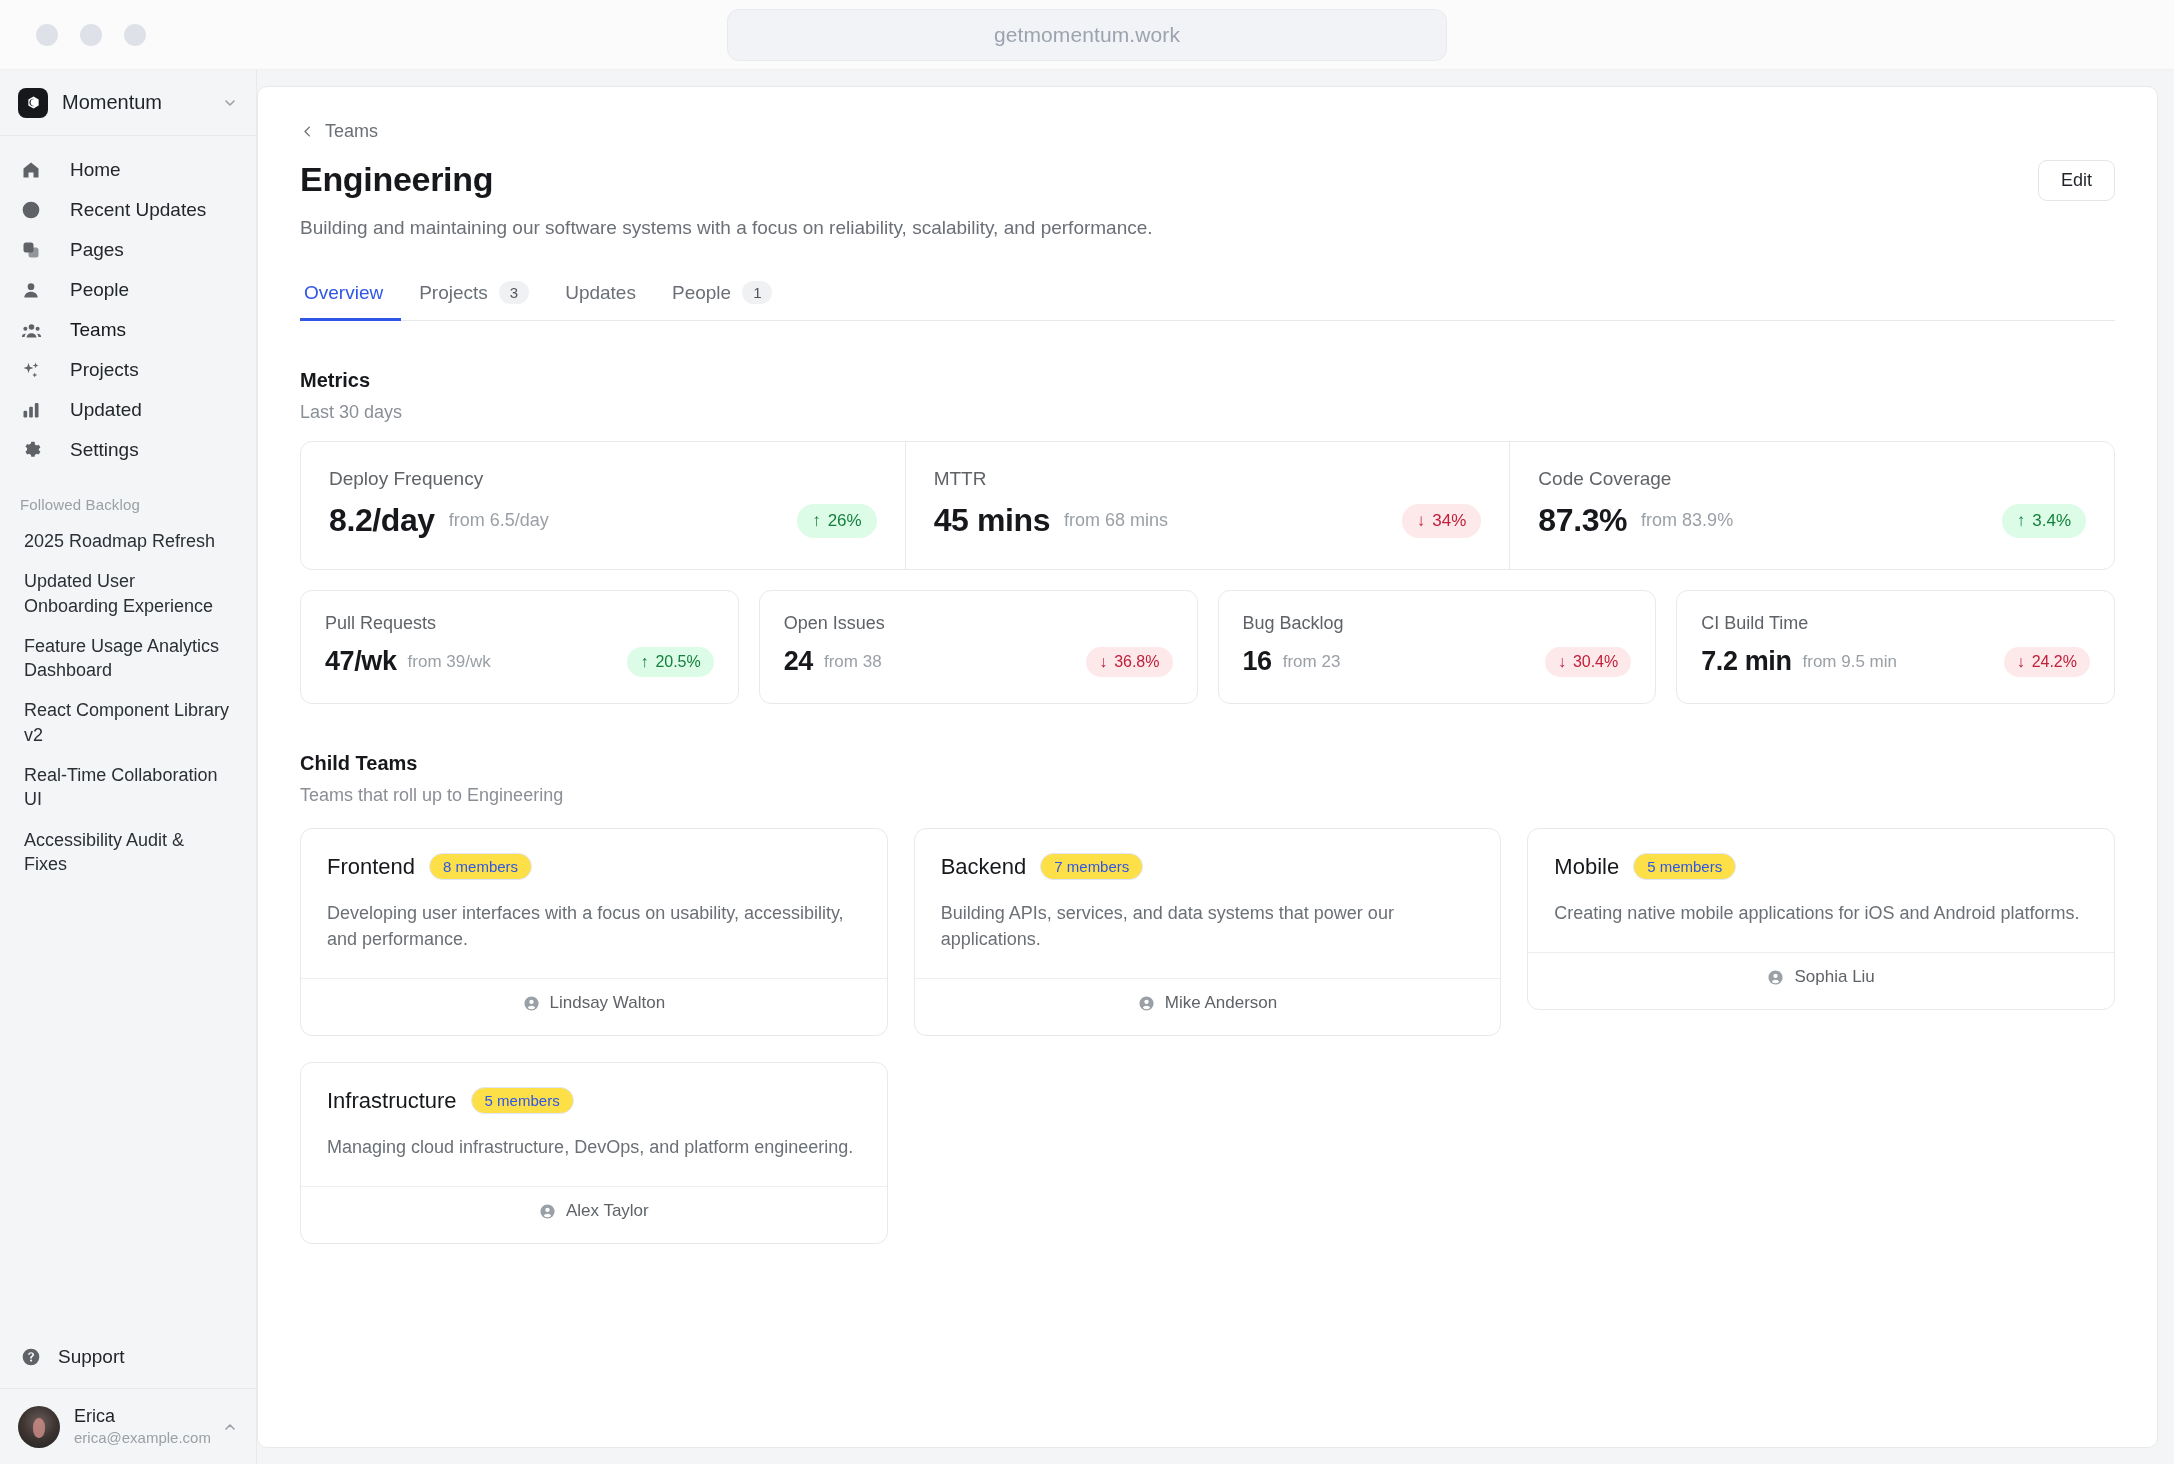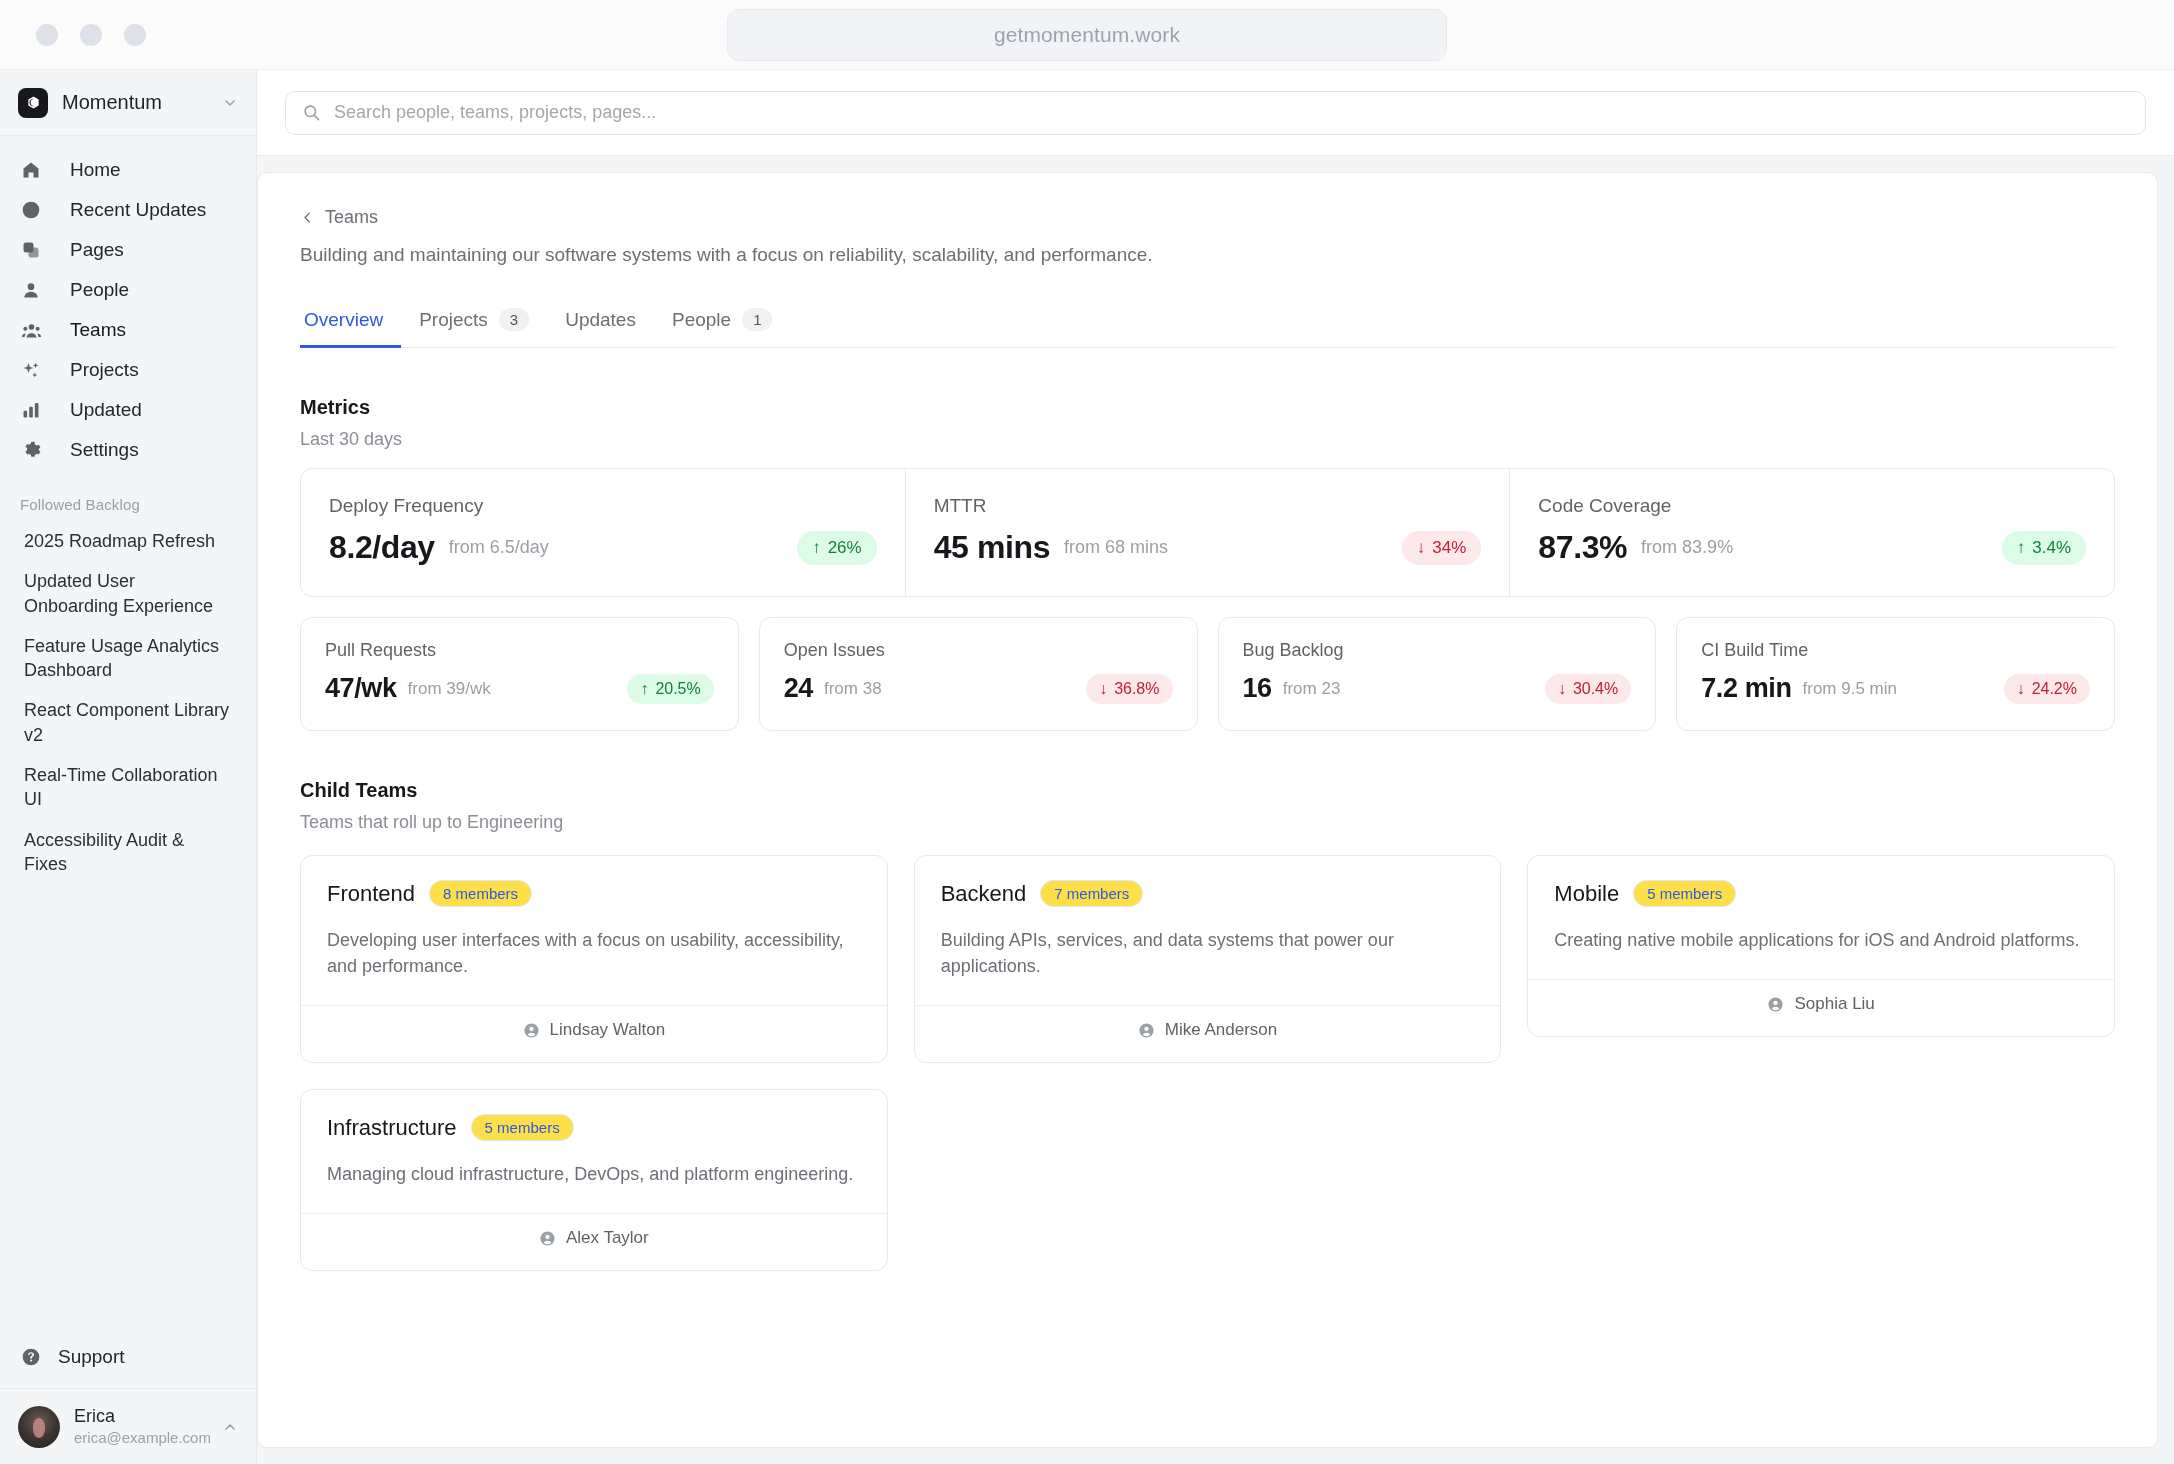--- a/index.html
+++ b/index.html
@@ -375,44 +375,37 @@
         <span class="chev">
           <svg width="16" height="16" viewBox="0 0 24 24" fill="none" stroke="currentColor" stroke-width="2.4" stroke-linecap="round" stroke-linejoin="round">
               <polyline points="6 15 12 9 18 15"></polyline>
             </svg>
         </span>
       </div>
     </aside>
 
     <section class="main">
 
-      <div class="topbar">
-        <div class="search">
-          <span class="ic">
-            <svg width="19" height="19" viewBox="0 0 24 24" fill="none" stroke="currentColor" stroke-width="2" stroke-linecap="round">
-                <circle cx="10.5" cy="10.5" r="6.6"></circle>
-                <line x1="15.6" y1="15.6" x2="21" y2="21"></line>
-              </svg>
-          </span>
-          <input type="text" placeholder="Search people, teams, projects, pages..." style="">
-        </div>
-      </div>
 
       <div class="canvas">
         <div class="page">
 
           <div class="breadcrumb">
             <span style="display:flex">
               <svg width="15" height="15" viewBox="0 0 24 24" fill="none" stroke="currentColor" stroke-width="2.2" stroke-linecap="round" stroke-linejoin="round">
                   <polyline points="15 5 8 12 15 19"></polyline>
                 </svg>
             </span>
             <span>Teams</span>
           </div>
 
+          <div class="title-row">
+            <h1 class="page-title">Engineering</h1>
+            <button class="edit-btn">Edit</button>
+          </div>
 
           <p class="page-desc">Building and maintaining our software systems with a focus on reliability, scalability, and performance.</p>
 
           <div class="tabs">
             <div class="tab active">
               <span>Overview</span>
             </div>
             <div class="tab">
               <span>Projects</span>
               <span class="cnt">3</span>

